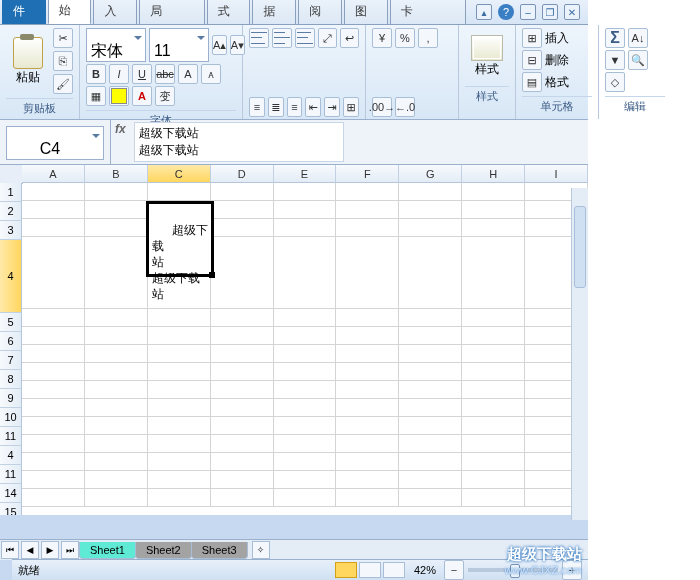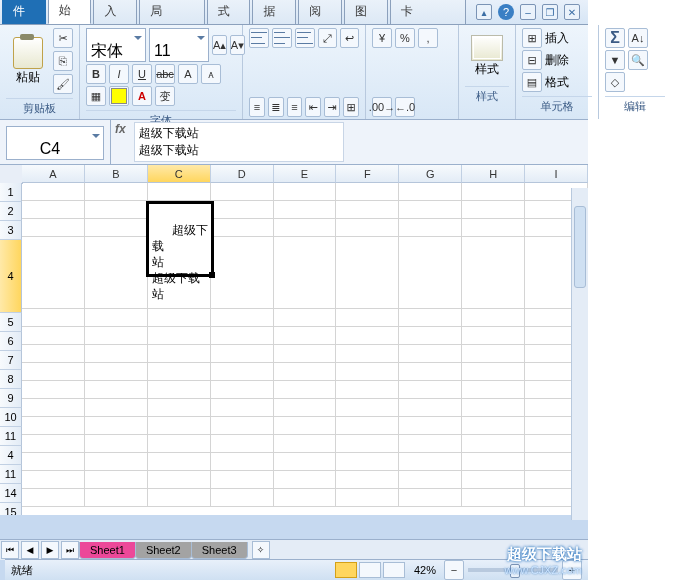--- a/index.html
+++ b/index.html
@@ -51,24 +51,24 @@
 .rh.sel{background:linear-gradient(90deg,#ffe9a8,#ffd65e)}
 .cells{position:absolute;left:22px;top:18px;right:0;bottom:0}
 .cellrow{display:flex;height:18px}
 .cellrow.tall{height:72px}
 .cell{width:62px;border-right:1px solid #d4d4d4;border-bottom:1px solid #d4d4d4;padding:0 2px;overflow:hidden;font-size:12px;line-height:16px}
 .activecell{position:absolute;border:3px solid #000;background:#fff;padding:2px 3px;font-size:12px;line-height:16px;white-space:pre-wrap}
 .handle{position:absolute;width:6px;height:6px;background:#000;right:-4px;bottom:-4px}
 
 .sheetbar{position:absolute;bottom:20px;left:0;right:0;height:20px;background:#e4ecf6;border-top:1px solid #9bb0cc;display:flex;align-items:center}
 .navbtn{width:16px;height:16px;border:1px solid #a8bdd6;margin:0 1px;display:inline-flex;align-items:center;justify-content:center;font-size:9px;background:#f4f8fd}
-.stab{padding:2px 10px;border:1px solid #a8bdd6;border-top:none;background:#ec4899;margin-left:-1px;border-radius:0 0 4px 4px;font-size:11px}
+.stab{padding:2px 10px;border:1px solid #a8bdd6;border-top:none;background:#5eead4;margin-left:-1px;border-radius:0 0 4px 4px;font-size:11px}
 .stab.inactive{background:#a3a3a3}
 
-.status{position:absolute;bottom:0;left:5px;right:0;height:20px;background:linear-gradient(#e8f0fa,#cfe0f2);border-top:1px solid #9bb0cc;display:flex;align-items:center;padding:0 6px;font-size:11px}
+.status{position:absolute;bottom:0;left:12px;right:0;height:20px;background:linear-gradient(#e8f0fa,#cfe0f2);border-top:1px solid #9bb0cc;display:flex;align-items:center;padding:0 6px;font-size:11px}
 .sfill{flex:1}
 .viewbtn{width:20px;height:14px;border:1px solid #a8bdd6;margin:0 1px;background:#f4f8fd}
 .viewbtn.active{background:#ffd65e;border-color:#d4a017}
 .zoom{display:flex;align-items:center;gap:4px;margin-left:8px}
 .ztrack{width:90px;height:4px;background:#b8c9de;position:relative}
 .zthumb{position:absolute;left:42px;top:-4px;width:8px;height:12px;background:#eaf2fb;border:1px solid #7a93b5;border-radius:2px}
 .watermark{position:absolute;right:6px;bottom:4px;text-align:right;pointer-events:none}
 .watermark .w1{font-size:15px;font-weight:bold;color:#fff;text-shadow:0 0 3px #3a7fc4,0 0 3px #3a7fc4}
 .watermark .w2{font-size:11px;color:#cfe5ff;text-shadow:0 0 2px #2a6fb4}
 .scroll-v{position:absolute;right:0;top:188px;width:16px;height:332px;background:#e4ecf6;border-left:1px solid #b8c9de}

